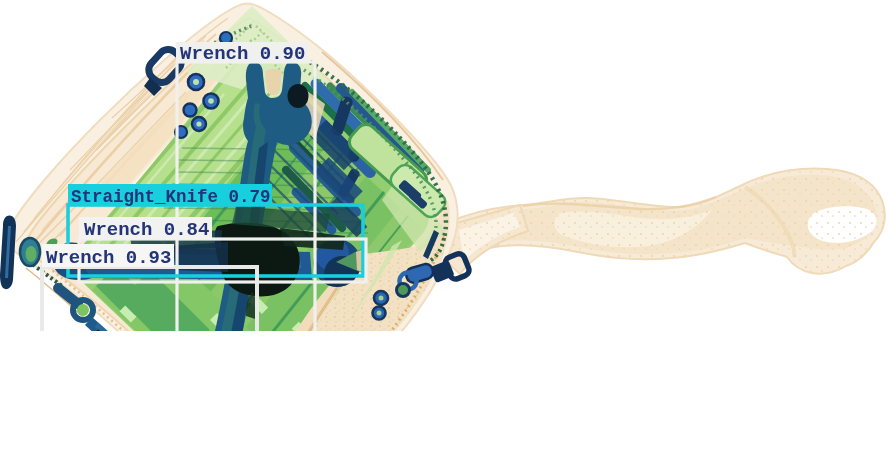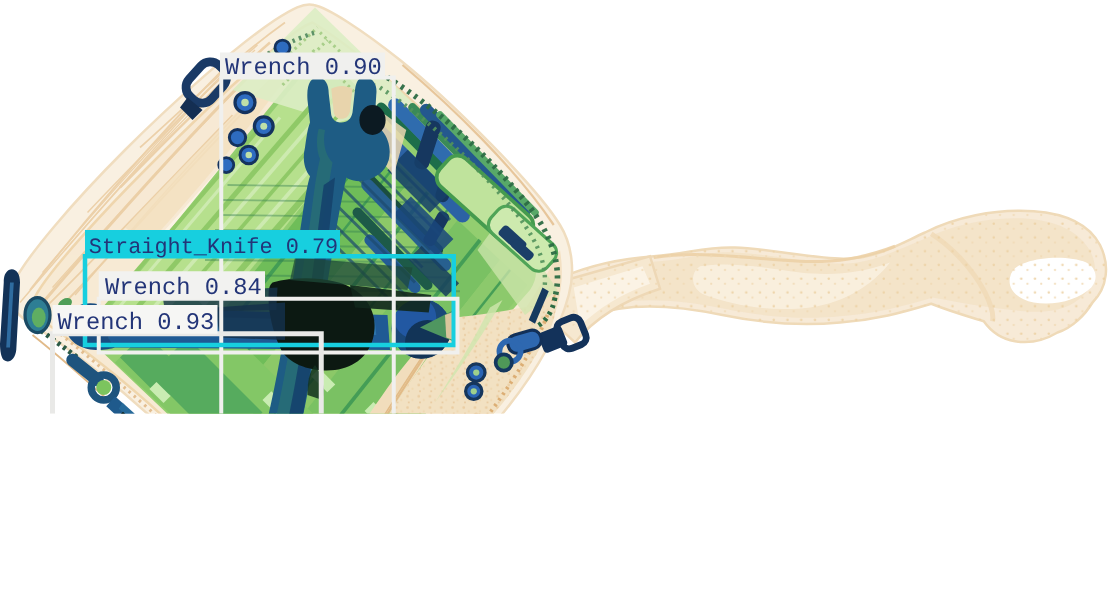--- a/index.html
+++ b/index.html
@@ -1,17 +1,17 @@
 <!DOCTYPE html>
 <html><head>
 <meta charset="utf-8">
 <style>
   html,body{margin:0;padding:0;background:#ffffff;}
   #stage{position:relative;width:891px;height:331px;overflow:hidden;background:#ffffff;
-         font-family:"Liberation Sans", sans-serif;}
+         font-family:"Liberation Sans", sans-serif;font-weight:bold;}
   svg{position:absolute;left:0;top:0;}
 </style>
 </head>
 <body>
 <div id="stage">
 <svg width="891" height="473" viewBox="0 0 891 473">
   <defs>
     <pattern id="speck" width="9" height="9" patternUnits="userSpaceOnUse">
       <rect width="9" height="9" fill="none"></rect>
       <circle cx="2" cy="2" r="1.1" fill="#e7c494"></circle>

